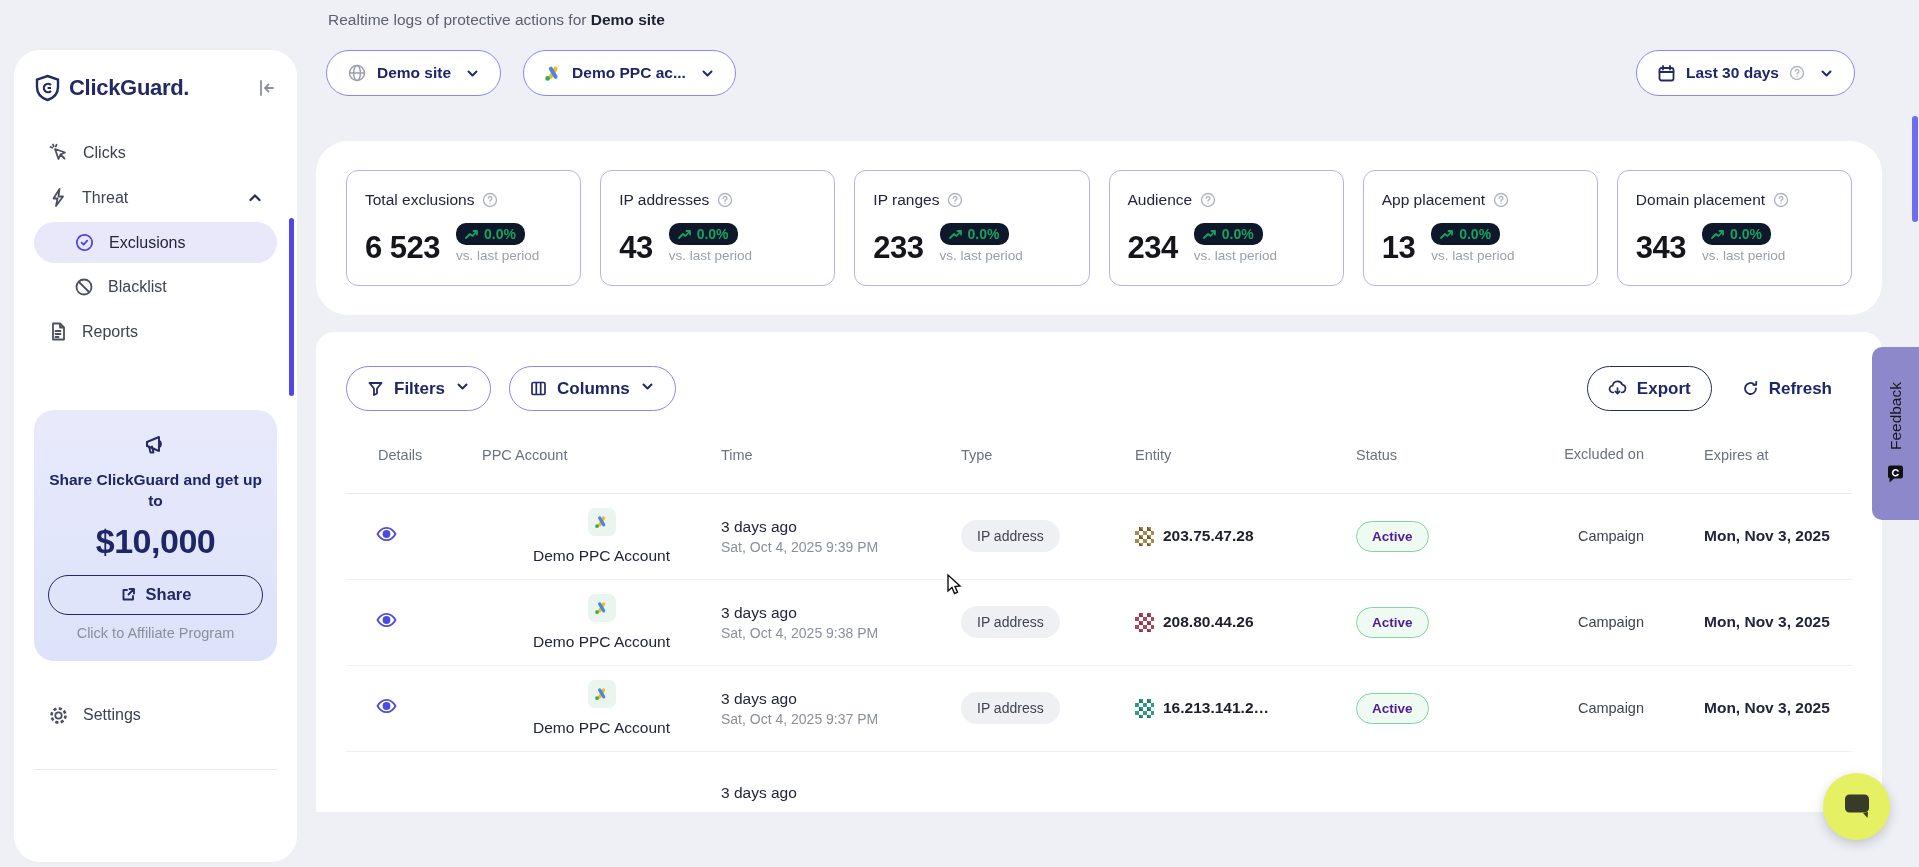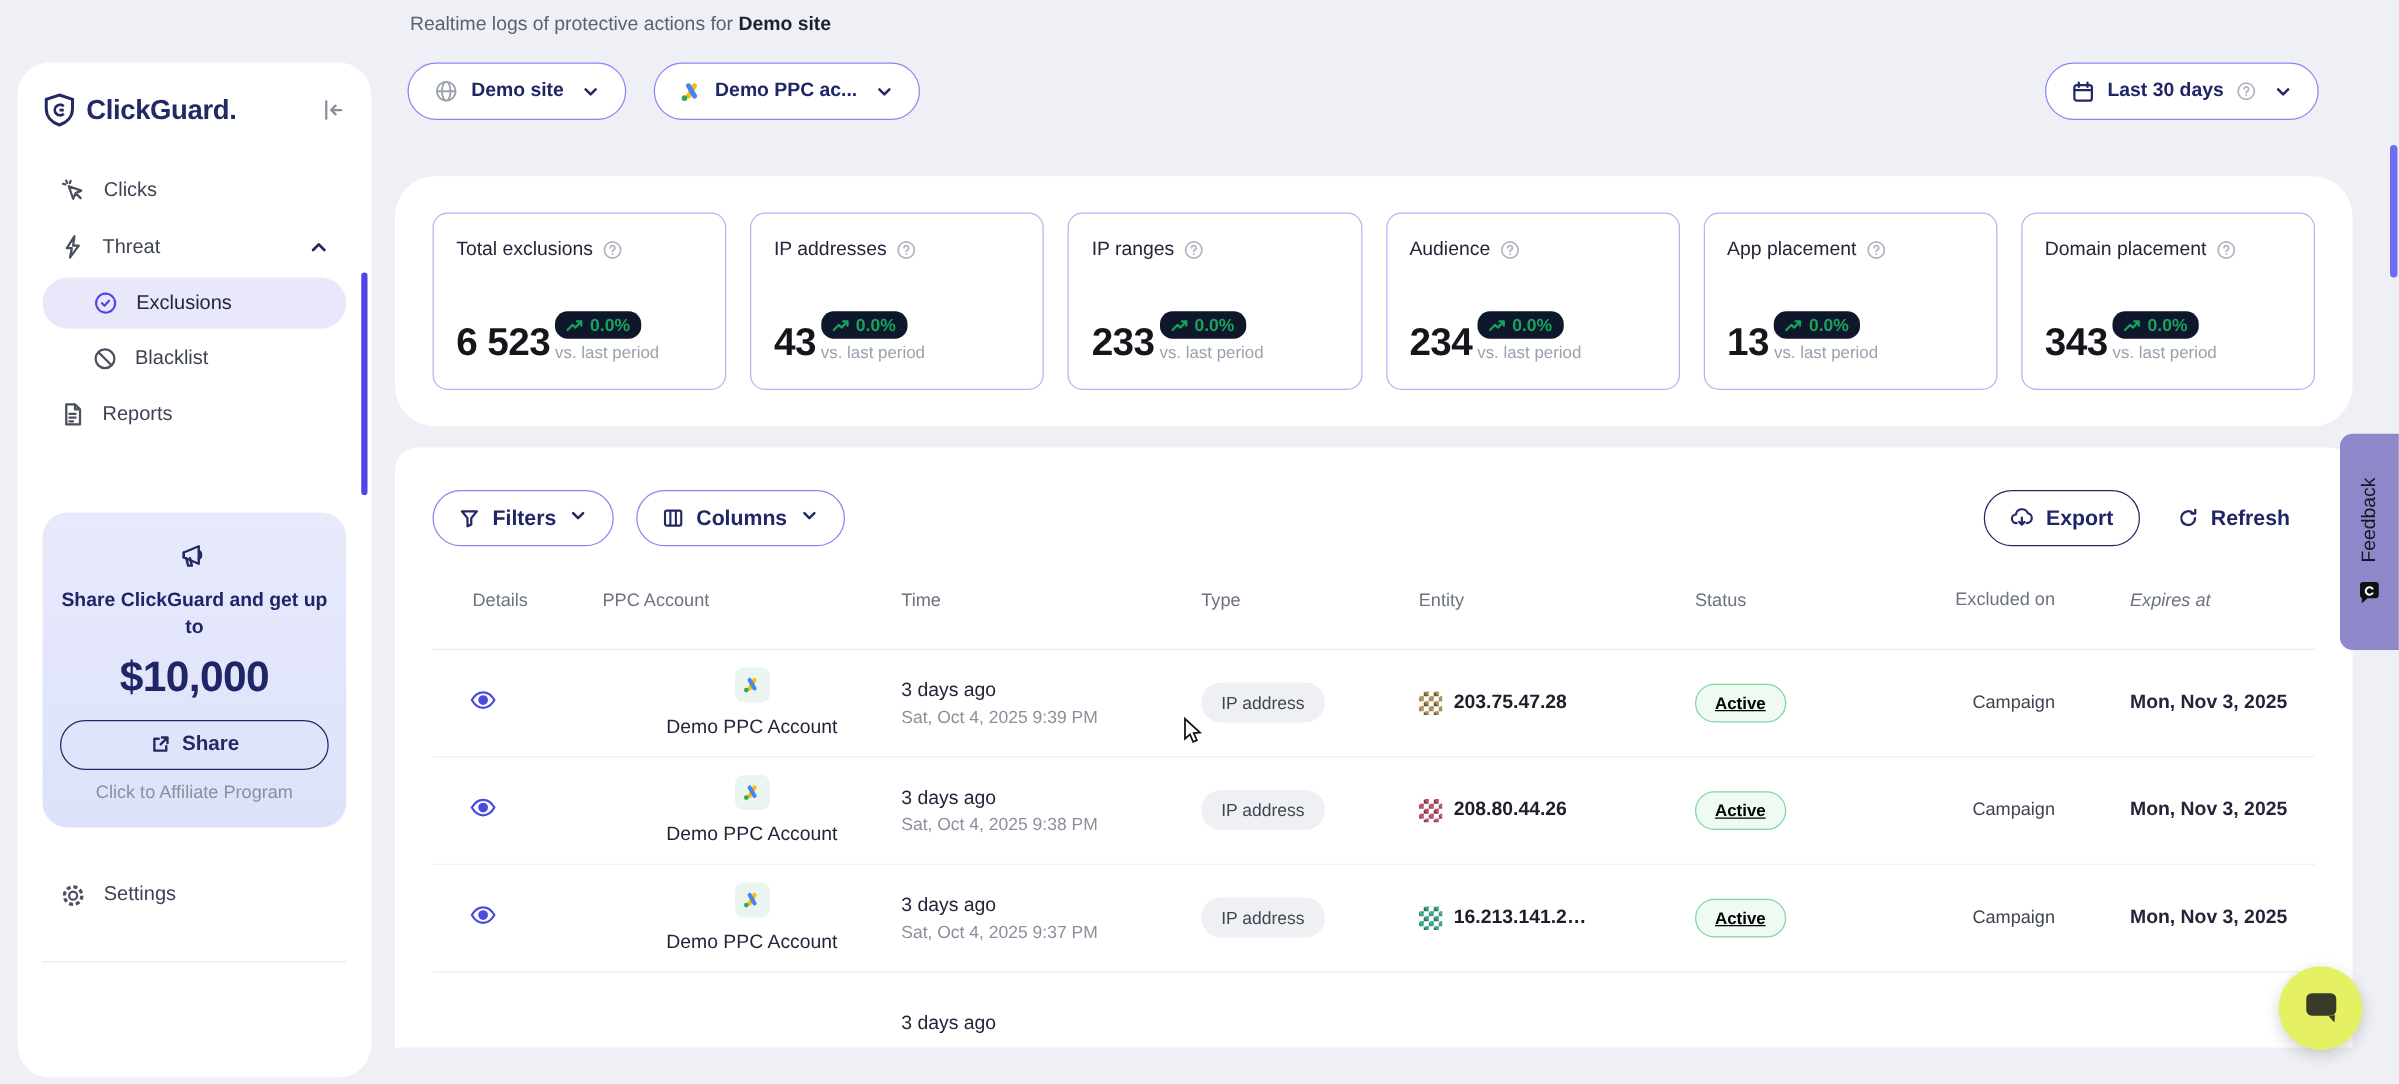--- a/index.html
+++ b/index.html
@@ -49,41 +49,41 @@
   .pill { height:46px; border:1px solid #8c85f2; border-radius:999px; background:#fff;
     display:inline-flex; align-items:center; gap:10px; padding:0 20px;
     color:#1e2667; font-weight:600; font-size:15.5px; cursor:pointer; }
   .pill .chev { color:#232a63; display:flex; margin-left:4px; }
   .pill-date { margin-left:auto; margin-right:27px; }
 
   .panel { background:#fff; border-radius:32px; }
   .stats-panel { margin-top:45px; padding:29px 30px; display:flex; gap:19px; }
   .stat-card { flex:1; border:1px solid #b7b1f4; border-radius:12px; padding:20px 18px 22px; background:#fff; }
   .stat-label-row { display:flex; align-items:center; gap:8px; font-size:15.5px; color:#23253a; }
-  .stat-value-row { display:flex; align-items:flex-end; gap:4px; margin-top:40px; }
+  .stat-value-row { display:flex; align-items:flex-end; gap:16px; margin-top:14px; }
   .stat-value { font-size:31px; font-weight:700; color:#15161c; letter-spacing:-0.5px; line-height:1; }
   .stat-delta-badge { background:#0f172a; border-radius:10px; padding:3px 9px; color:#17a35f;
     font-size:14px; font-weight:600; display:inline-flex; align-items:center; gap:5px; }
   .stat-sub { font-size:13.5px; color:#9aa0ac; margin-top:3px; }
 
   .table-panel { margin-top:17px; border-radius:18px 18px 0 0; padding:34px 30px 0; height:480px; }
   .toolbar { display:flex; align-items:center; gap:18px; }
   .toolbar-right { margin-left:auto; display:flex; align-items:center; gap:26px; padding-right:16px; }
   .btn { height:45px; display:inline-flex; align-items:center; gap:10px; border-radius:999px;
     background:#fff; font-size:17px; font-weight:600; color:#1e2667; padding:0 20px; cursor:pointer; border:none; }
   .btn-purple { border:1px solid #8c85f2; }
   .btn-navy { border:1.4px solid #232a63; }
   .btn-plain { padding:0 4px; }
 
   .grid-row { display:grid; grid-template-columns:136px 239px 240px 174px 221px 190px 118px 1fr;
     align-items:center; }
   .thead { padding:34px 0 28px; color:#6b7280; font-size:14.5px; border-bottom:1px solid #e8eaef; }
   .th-details { padding-left:32px; }
   .th-excluded { text-align:right; padding-right:20px; line-height:1.35; }
-  .th-expires { padding-left:40px;font-style:italic; }
+  .th-expires { padding-left:40px; }
   .trow { height:86px; border-bottom:1px solid #eef0f3; }
   .cell-details { padding-left:30px; }
   .eye-btn { display:inline-flex; cursor:pointer; color:#4a4be0; }
   .cell-account { display:flex; align-items:center; gap:11px; font-size:15.5px; font-weight:500; color:#23253a;flex-direction:column; }
   .ads-box { width:28px; height:28px; border-radius:7px; background:#e9f5ee;
     display:flex; align-items:center; justify-content:center; }
   .time-rel { font-size:15.5px; font-weight:500; color:#23253a; }
   .time-abs { font-size:14px; color:#8a8f9b; margin-top:3px; }
   .type-pill { display:inline-block; background:#eff0f4; border-radius:999px;
     padding:8px 16px; font-size:14px; color:#3f4452; }
@@ -93,21 +93,21 @@
   .id-gold { background-image:
       linear-gradient(45deg,#a8894a 25%,transparent 25%,transparent 75%,#a8894a 75%),
       linear-gradient(45deg,#6e5a2c 25%,transparent 25%,transparent 75%,#a8894a 75%); }
   .id-red { background-image:
       linear-gradient(45deg,#b0475f 25%,transparent 25%,transparent 75%,#b0475f 75%),
       linear-gradient(45deg,#8e3348 25%,transparent 25%,transparent 75%,#b0475f 75%); }
   .id-teal { background-image:
       linear-gradient(45deg,#2f9e82 25%,transparent 25%,transparent 75%,#2f9e82 75%),
       linear-gradient(45deg,#1f7a63 25%,transparent 25%,transparent 75%,#2f9e82 75%); }
   .status-pill { display:inline-block; border:1px solid #7fd6a4; background:#effaf3;
-    color:#000000; border-radius:999px; padding:7px 15px; font-size:13.5px; font-weight:600;text-decoration:underline; }
+    color:#4c1d95; border-radius:999px; padding:7px 15px; font-size:13.5px; font-weight:600; }
   .status-pill:empty, .type-pill:empty, .row4 .ads-box { display:none; }
   .cell-excluded { text-align:right; padding-right:20px; font-size:14.5px; color:#3f4452; }
   .cell-expires { padding-left:40px; font-size:15.5px; color:#23253a; white-space:nowrap;font-weight:bold; }
 
   
   .feedback-tab { position:absolute; right:0; top:347px; width:47px; height:173px;
     background:#8d88c9; border-radius:10px 0 0 10px; display:flex; flex-direction:column;
     align-items:center; justify-content:center; gap:14px; cursor:pointer; }
   .feedback-text { writing-mode:vertical-rl; transform:rotate(180deg);
     font-size:15.5px; color:#17181f; }

